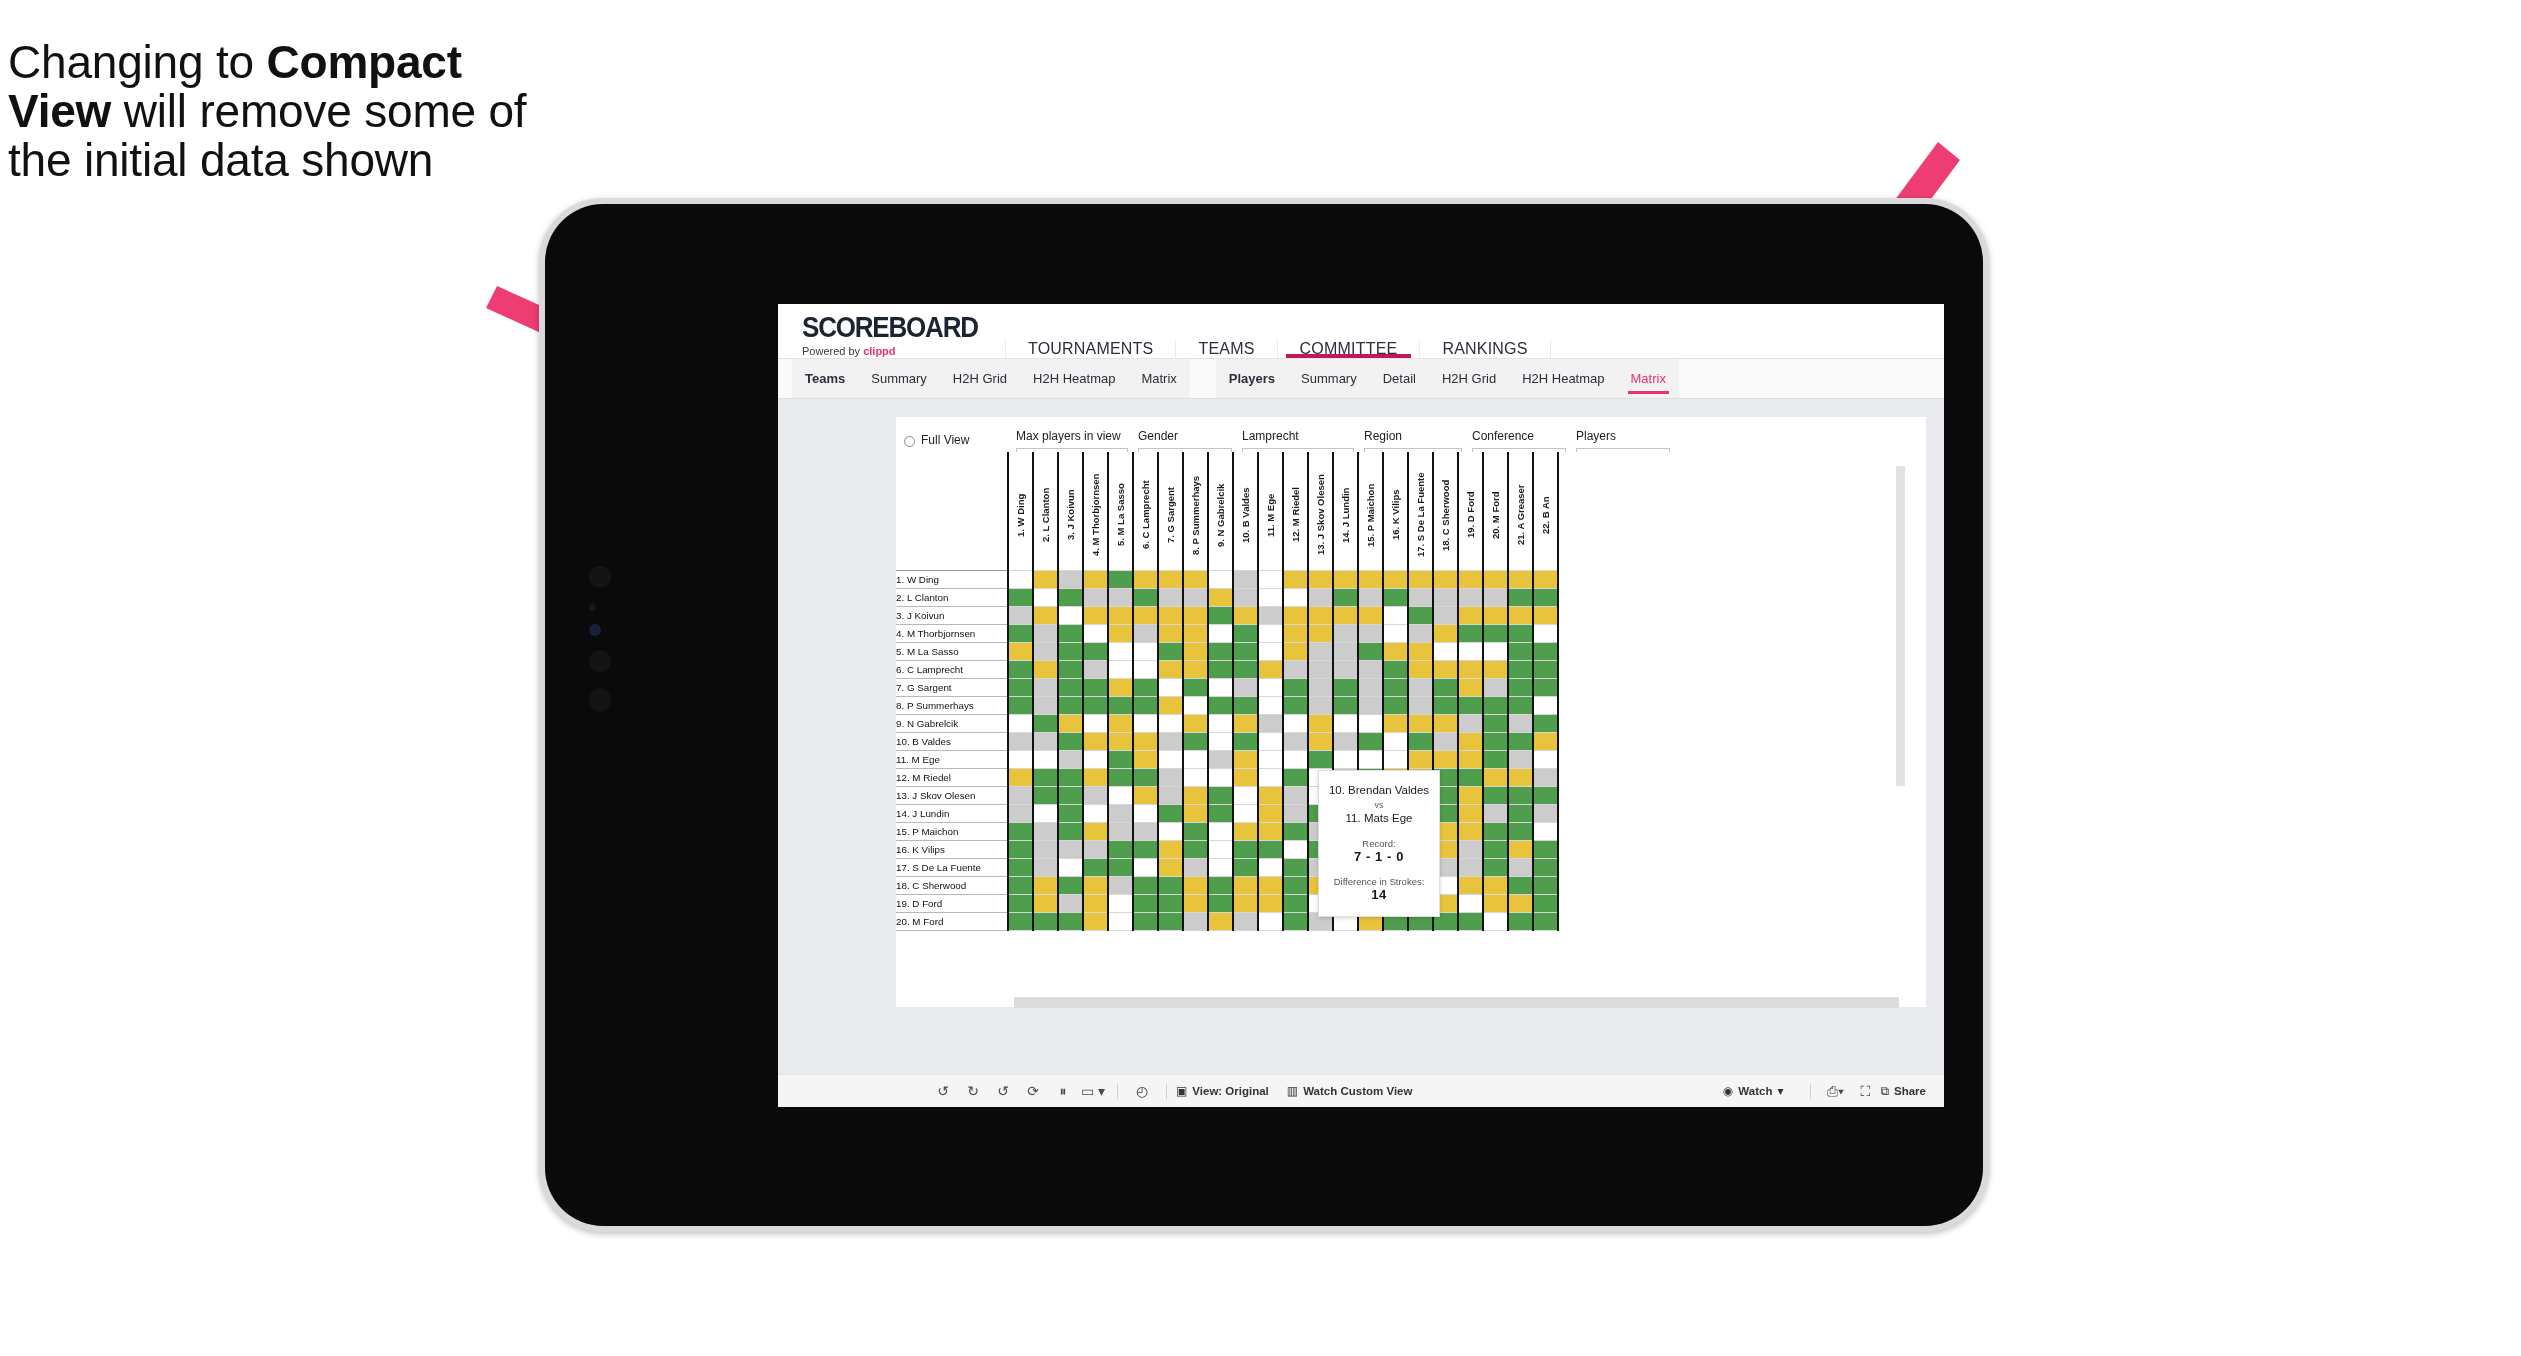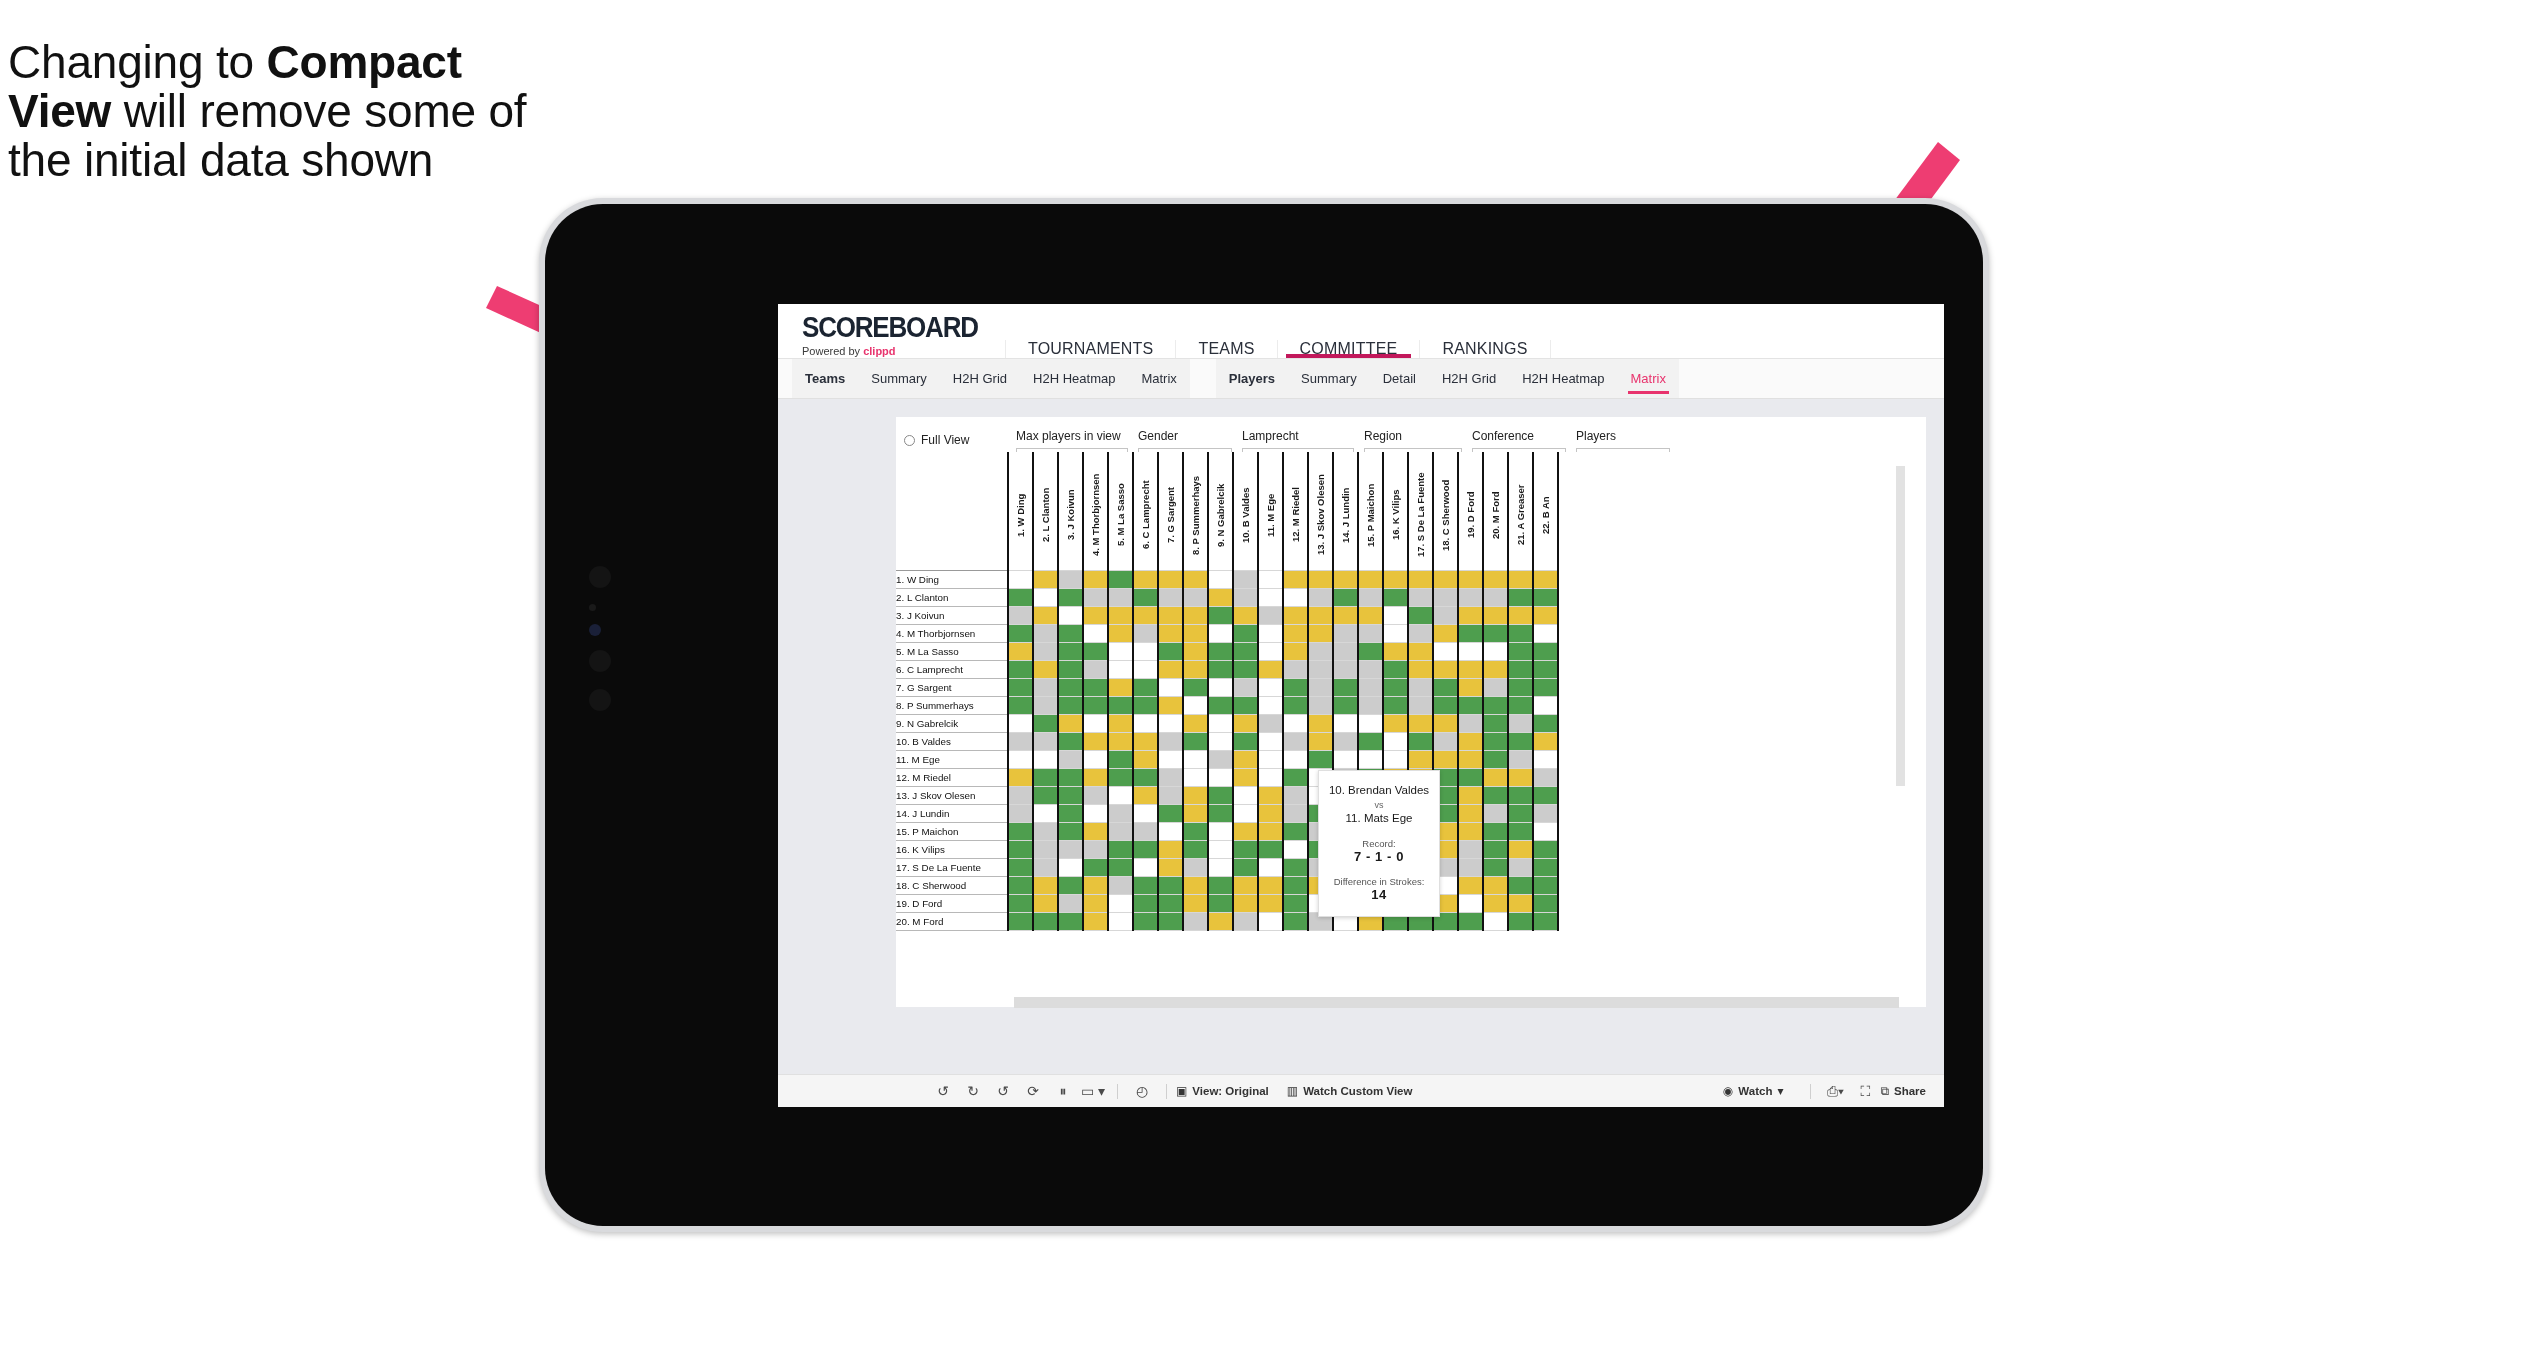--- a/index.html
+++ b/index.html
@@ -106,21 +106,21 @@
   .sub-gap { width: 26px; }
 
   
   #filters {
     background: #ffffff; padding: 12px 0 10px 8px;
     display: flex; align-items: flex-start;
     border-bottom: 1px solid #eee;
     margin: 18px 18px 0 118px;
   }
   .radios { width: 112px; padding-top: 4px; }
-  .radio-row { display: flex; align-items: center; gap: 6px; font-size: 12px; color: #222; margin-bottom: 5px; }
+  .radio-row { display: flex; align-items: flex-end; gap: 6px; font-size: 12px; color: #222; margin-bottom: 5px; }
   .rdo { width: 11px; height: 11px; border: 1.4px solid #888; border-radius: 50%; position: relative; flex: none; }
   .rdo.on::after { content:""; position:absolute; left:2px; top:2px; width:5px; height:5px; background:#222; border-radius:50%; }
   .fgroup { margin-right: 10px; }
   .fgroup .flabel { font-size: 12px; color: #222; margin-bottom: 5px; }
   .fsel {
     height: 19px; border: 1px solid #c4c4c4; background: #fff;
     font-size: 11px; color: #222; display: flex; align-items: center;
     padding: 0 4px; position: relative; margin-bottom: 3px;
   }
   .fsel .caret { position: absolute; right: 5px; font-size: 8px; color: #555; }

